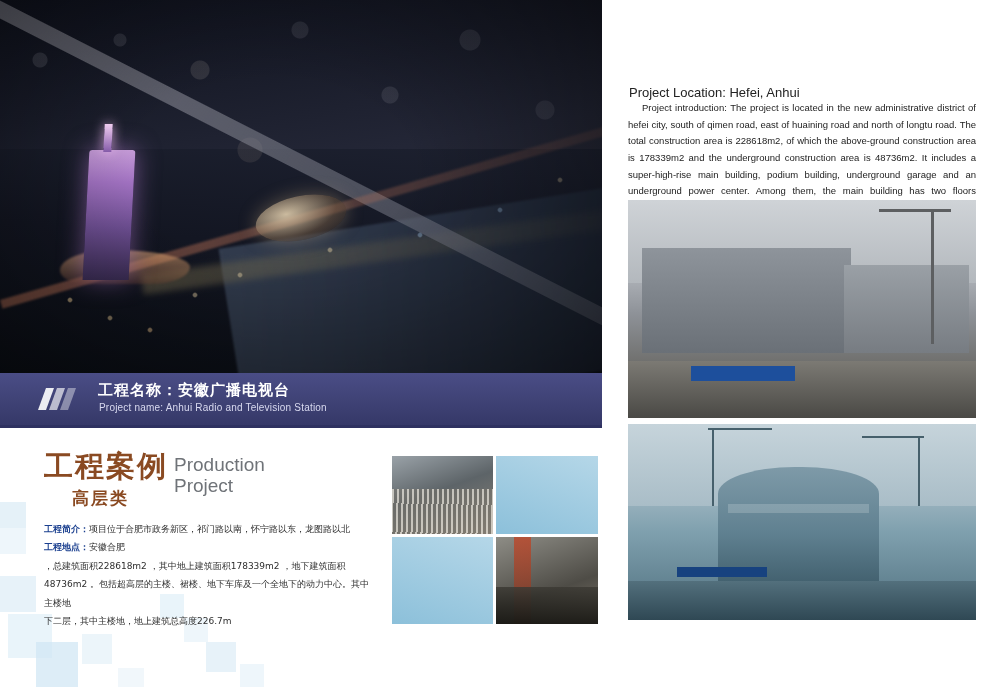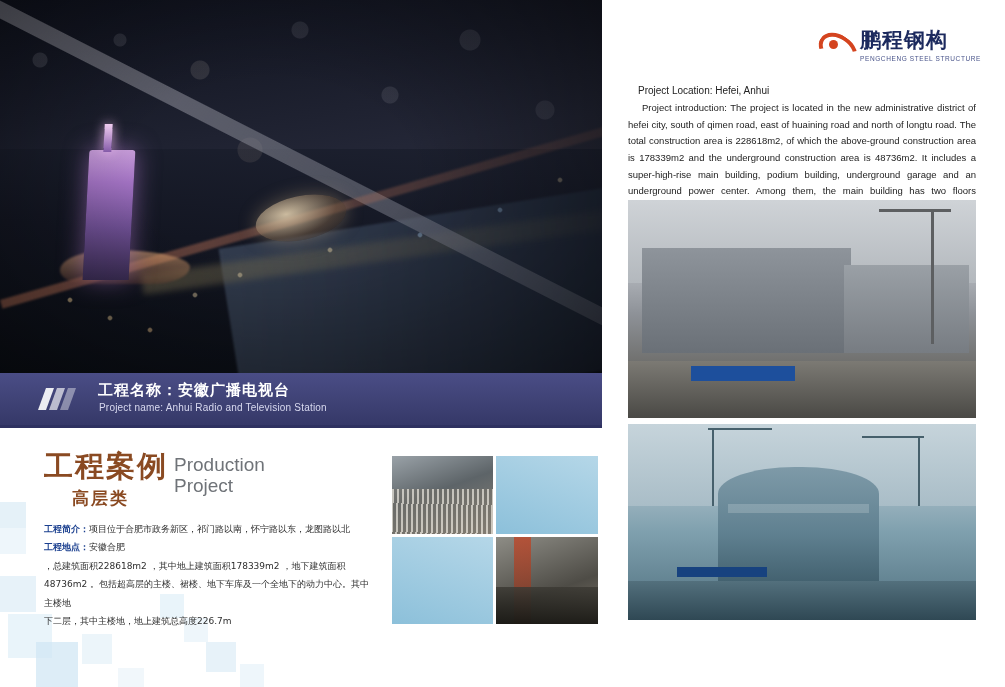--- a/index.html
+++ b/index.html
@@ -328,22 +328,22 @@
   }
   .logo-en {
     font-size: 6.5px;
     color: #49548a;
     letter-spacing: .6px;
     margin-top: 4px;
   }
 
   .proj-loc {
     position: absolute;
-    left: 36px; top: 85px;
-    font-size: 10px;
+    left: 27px; top: 85px;
+    font-size: 13px;
     color: #222;
   }
   .proj-intro {
     position: absolute;
     left: 26px; top: 100px;
     width: 348px;
     font-size: 9.5px;
     line-height: 1.75;
     color: #222;
     text-indent: 14px;
@@ -508,30 +508,20 @@
       <div class="th th-a"></div>
       <div class="th th-b"></div>
       <div class="th th-c"></div>
       <div class="th th-d"></div>
     </div>
   </div>
 
   <div class="right-panel">
     <div class="photo-divider"></div>
 
-    <div class="logo">
-      <div class="logo-mark">
-        <div class="swoosh"></div>
-        <div class="dot"></div>
-      </div>
-      <div>
-        <div class="logo-cn">鹏程钢构</div>
-        <div class="logo-en">PENGCHENG STEEL STRUCTURE</div>
-      </div>
-    </div>
 
     <div class="proj-loc">Project Location: Hefei, Anhui</div>
     <div class="proj-intro">Project introduction: The project is located in the new administrative district of hefei city, south of qimen road, east of huaining road and north of longtu road. The total construction area is 228618m2, of which the above-ground construction area is 178339m2 and the underground construction area is 48736m2. It includes a super-high-rise main building, podium building, underground garage and an underground power center. Among them, the main building has two floors underground and 46 floors above ground, with a total height of 226.7m</div>
 
     <div class="photo photo-1">
       <div class="sky"></div>
       <div class="bld"></div>
       <div class="bld2"></div>
       <div class="crane"></div>
       <div class="ground"></div>

